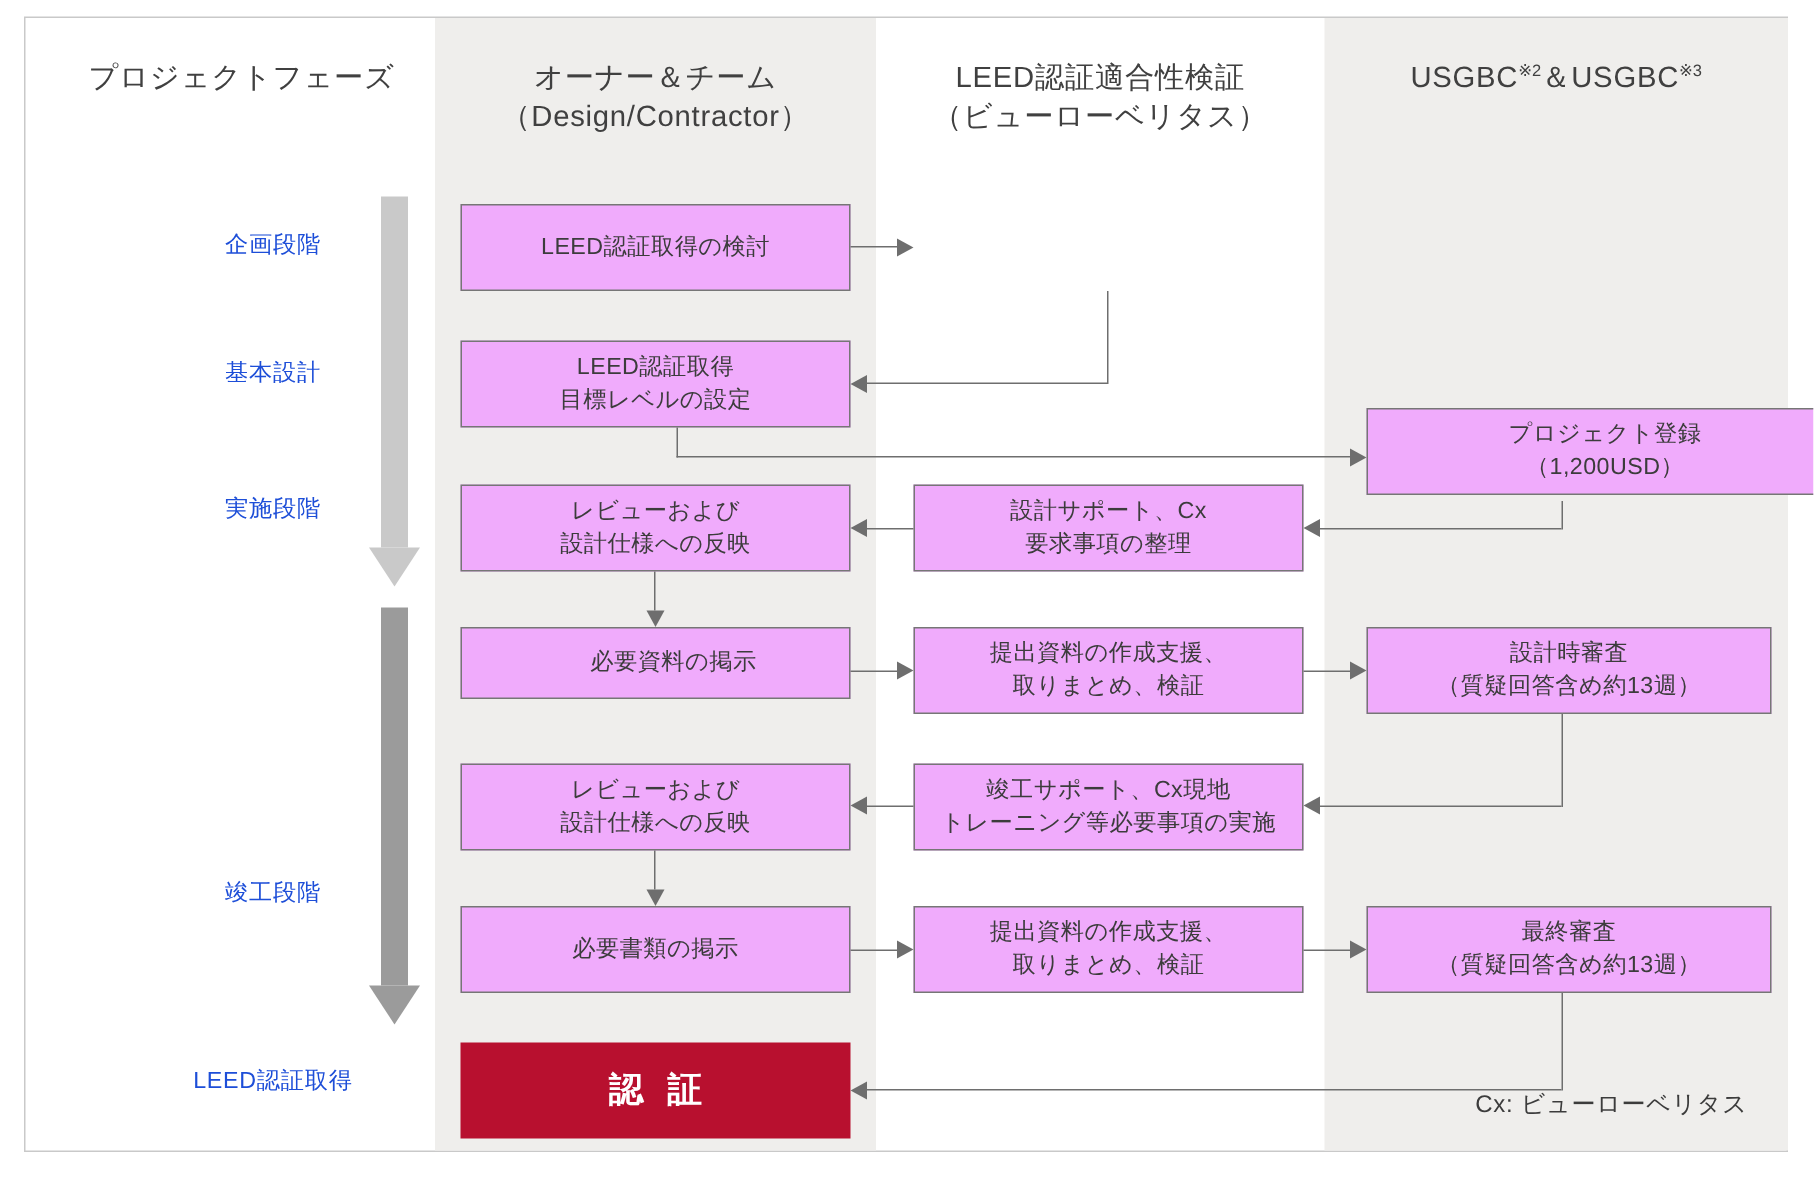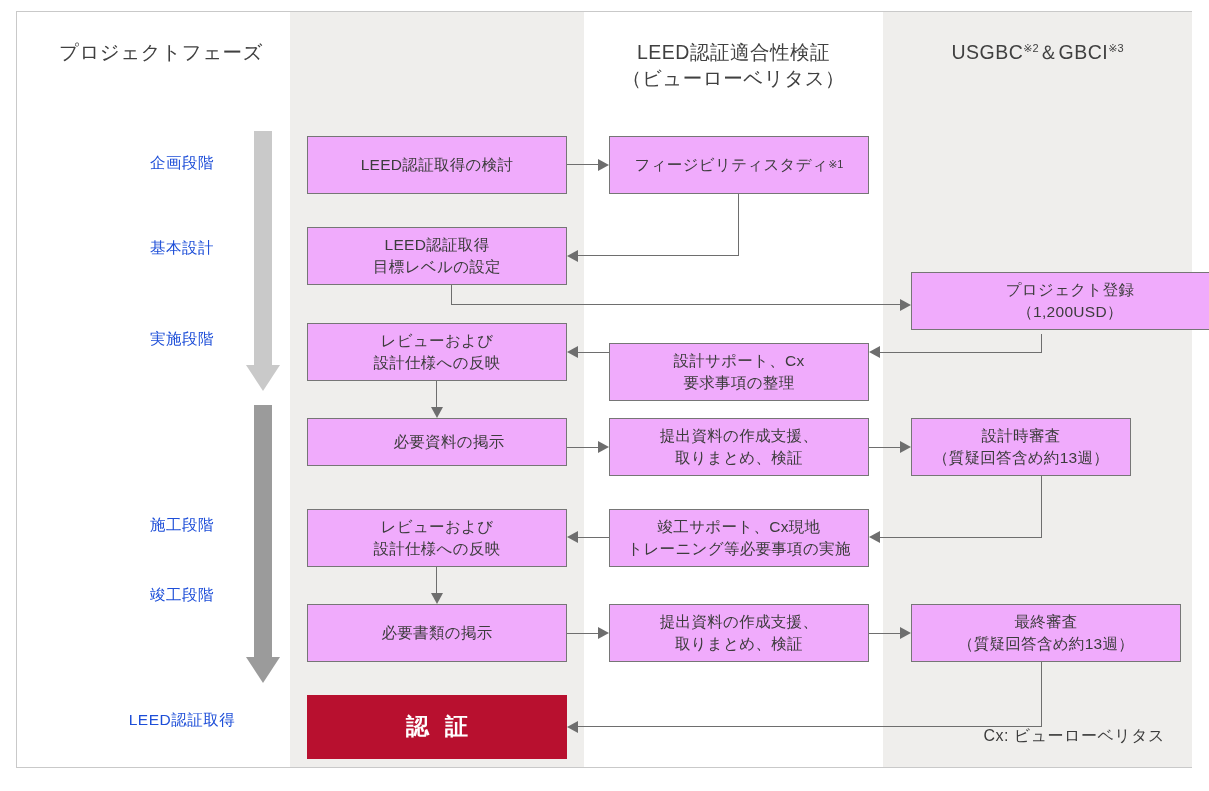--- a/index.html
+++ b/index.html
@@ -131,30 +131,31 @@
 </head>
 <body>
 
 <div id="stage">
   <div class="frame">
 
     <div class="band" id="band-owner"></div>
     <div class="band" id="band-usgbc"></div>
 
     <div class="col-head" id="head-phase">プロジェクトフェーズ</div>
+    <div class="col-head" id="head-owner">オーナー＆チーム
+（Design/Contractor）</div>
     <div class="col-head" id="head-leed">LEED認証適合性検証
 （ビューローベリタス）</div>
     <div class="col-head" id="head-usgbc" style="white-space:nowrap;">
-      <span>USGBC</span><span class="sup">※2</span><span>＆GBCI</span><span class="sup">※3</span>
+      <span>USGBC</span><span class="sup">※2</span><span>＆USGBC</span><span class="sup">※3</span>
     </div>
 
     <div class="phase-label" style="top:141px;">企画段階</div>
     <div class="phase-label" style="top:226px;">基本設計</div>
     <div class="phase-label" style="top:317px;">実施段階</div>
-    <div class="phase-label" style="top:503px;">施工段階</div>
     <div class="phase-label" style="top:573px;">竣工段階</div>
     <div class="phase-label" style="top:698px;">LEED認証取得</div>
 
     <div class="big-arrow" style="left:229px;top:119px;width:34px;height:260px;color:#c9c9c9;">
       <div class="shaft" style="height:234px;"></div>
       <div class="head" style="top:234px;"></div>
     </div>
     <div class="big-arrow" style="left:229px;top:393px;width:34px;height:278px;color:#9b9b9b;">
       <div class="shaft" style="height:252px;"></div>
       <div class="head" style="top:252px;"></div>
@@ -170,40 +171,37 @@
 
     <div class="box" style="left:290px;top:406px;width:260px;height:48px;padding-left:24px;">必要資料の掲示</div>
 
     <div class="box" style="left:290px;top:497px;width:260px;height:58px;">レビューおよび
 設計仕様への反映</div>
 
     <div class="box" style="left:290px;top:592px;width:260px;height:58px;">必要書類の掲示</div>
 
     <div class="box red" style="left:290px;top:683px;width:260px;height:64px;">認証</div>
 
-    <div class="box" style="left:592px;top:124px;width:260px;height:58px;">
-      <span>フィージビリティスタディ</span><span class="sup">※1</span>
-    </div>
-
-    <div class="box" style="left:592px;top:311px;width:260px;height:58px;margin-top:20px;">設計サポート、Cx
+
+    <div class="box" style="left:592px;top:311px;width:260px;height:58px;">設計サポート、Cx
 要求事項の整理</div>
 
     <div class="box" style="left:592px;top:406px;width:260px;height:58px;">提出資料の作成支援、
 取りまとめ、検証</div>
 
     <div class="box" style="left:592px;top:497px;width:260px;height:58px;">竣工サポート、Cx現地
 トレーニング等必要事項の実施</div>
 
     <div class="box" style="left:592px;top:592px;width:260px;height:58px;">提出資料の作成支援、
 取りまとめ、検証</div>
 
     <div class="box" style="left:894px;top:260px;width:318px;height:58px;">プロジェクト登録
 （1,200USD）</div>
 
-    <div class="box" style="left:894px;top:406px;width:220px;height:58px;">設計時審査
+    <div class="box" style="left:894px;top:406px;width:270px;height:58px;">設計時審査
 （質疑回答含め約13週）</div>
 
     <div class="box" style="left:894px;top:592px;width:270px;height:58px;">最終審査
 （質疑回答含め約13週）</div>
 
     <div class="ln h" style="left:550px;top:152px;width:31px;"></div>
     <div class="arrowhead right" style="left:581px;top:147px;"></div>
 
     <div class="ln v" style="left:721px;top:182px;height:62px;"></div>
     <div class="ln h" style="left:561px;top:243px;width:160px;"></div>

